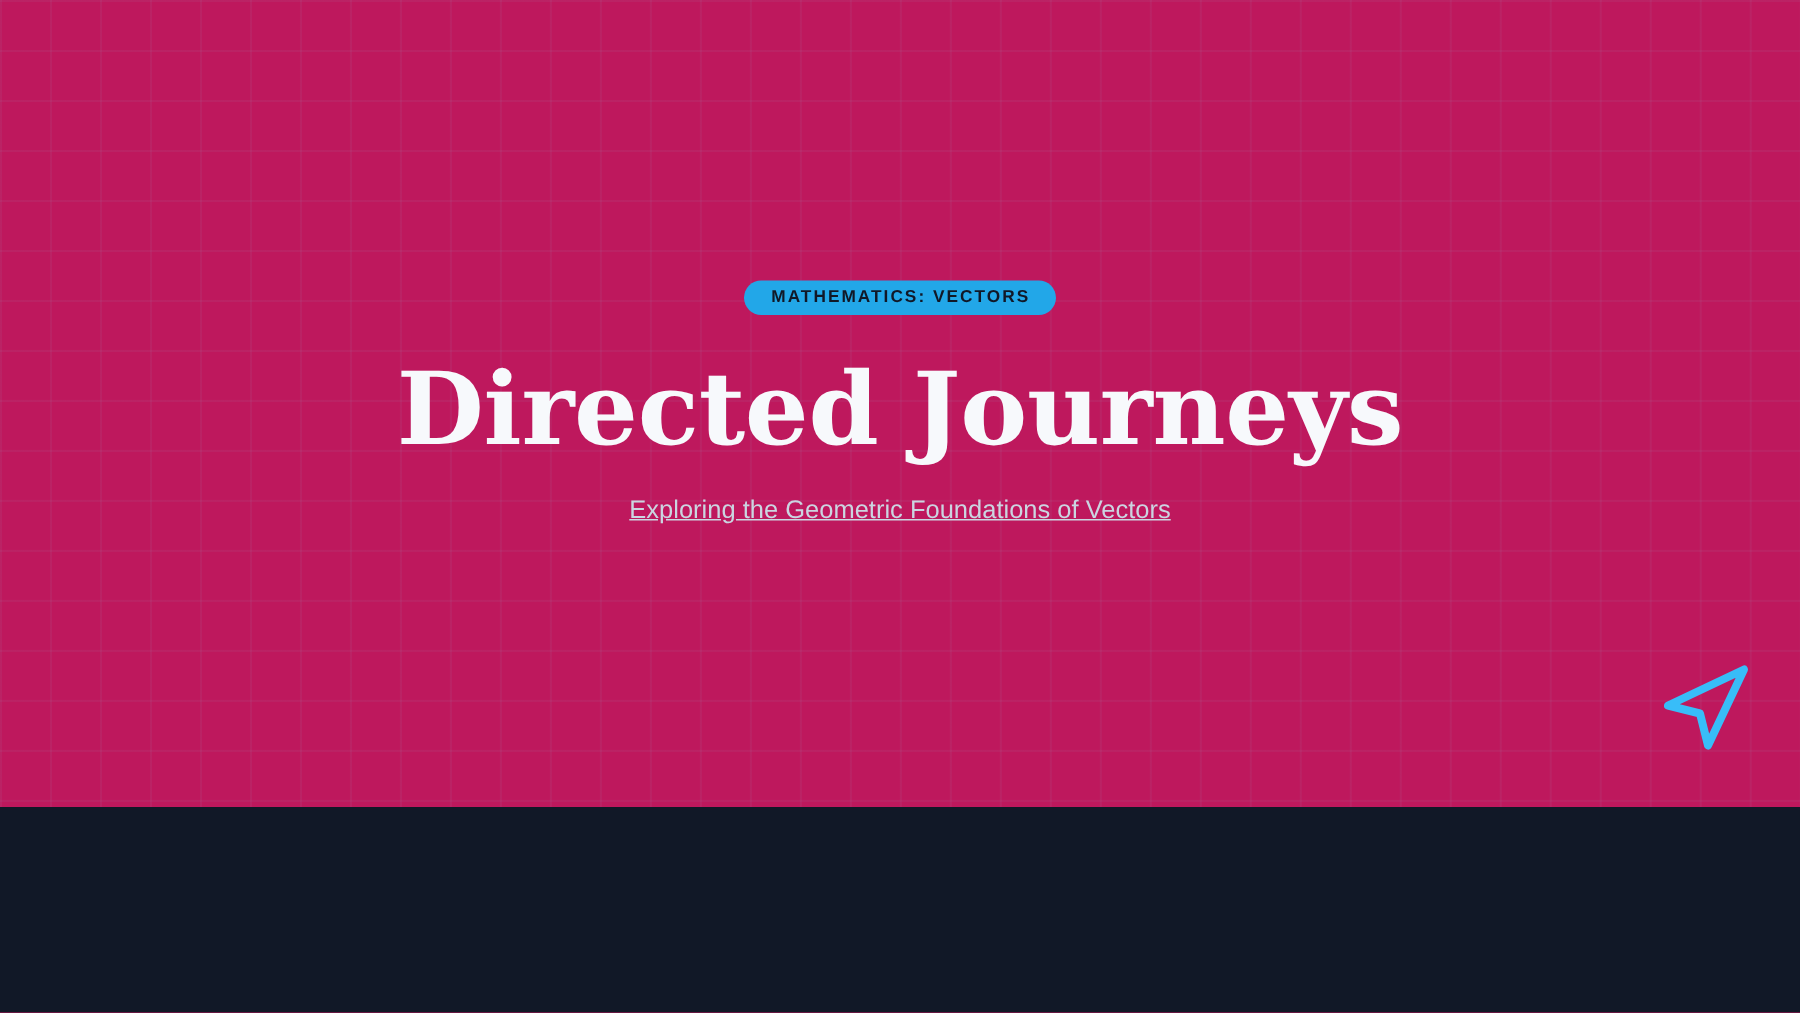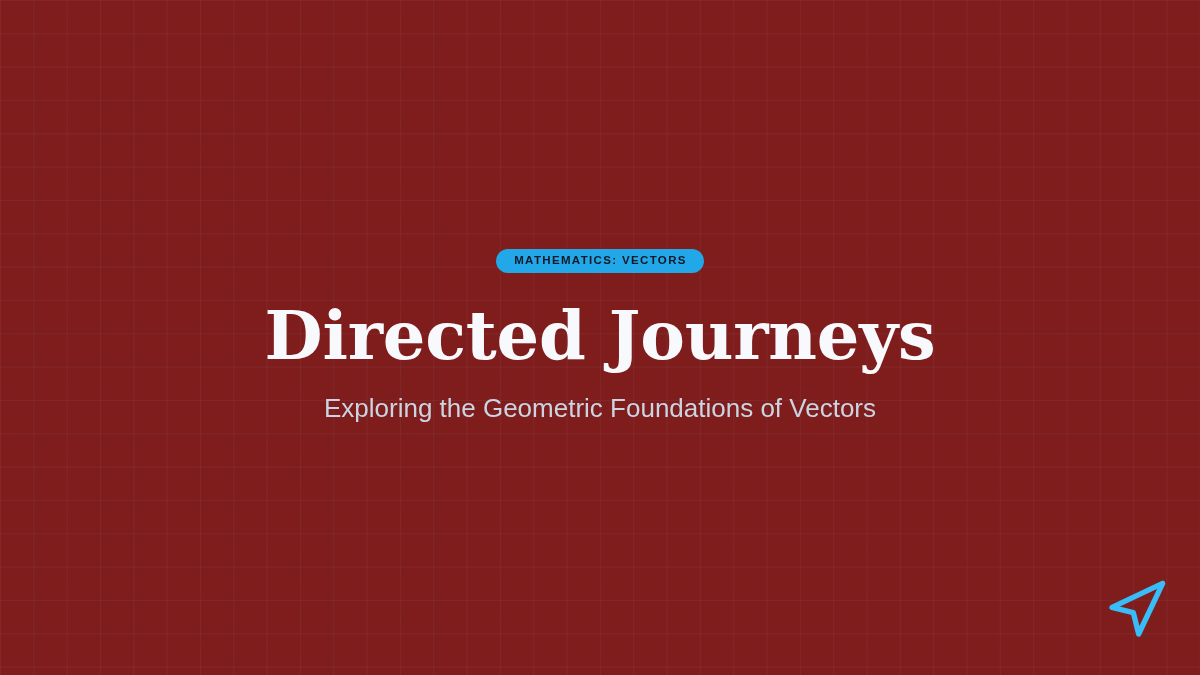--- a/index.html
+++ b/index.html
@@ -12,22 +12,22 @@
     height: 675px;
     overflow: hidden;
     background: #111827;
     font-family: "Liberation Sans", sans-serif;
   }
 
   
   .slide {
     position: relative;
     width: 1200px;
-    height: 675px;
-    background-color: #7f1d1d;
+    height: 538px;
+    background-color: #be185d;
     overflow: hidden;
   }
 
   
   .grid-overlay {
     position: absolute;
     inset: 0;
     background-image:
       linear-gradient(to right, rgba(148, 170, 200, 0.075) 1px, transparent 1px),
       linear-gradient(to bottom, rgba(148, 170, 200, 0.075) 1px, transparent 1px);
@@ -76,25 +76,26 @@
     color: #F7F9FC;
     letter-spacing: -0.2px;
     margin: 8px;
     white-space: nowrap;
   }
 
   
   .subtitle {
     font-family: "Liberation Sans", sans-serif;
     font-weight: normal;
-    font-size: 26px;
+    font-size: 17px;
     line-height: 1.3;
     color: #CBD5E1;
     margin: 13px 0 0 0;
     white-space: nowrap;
+    text-decoration: underline;
   }
 
   
   .corner-arrow {
     position: absolute;
     right: 32px;
     bottom: 33px;
     width: 64px;
     height: 64px;
     line-height: 0;

